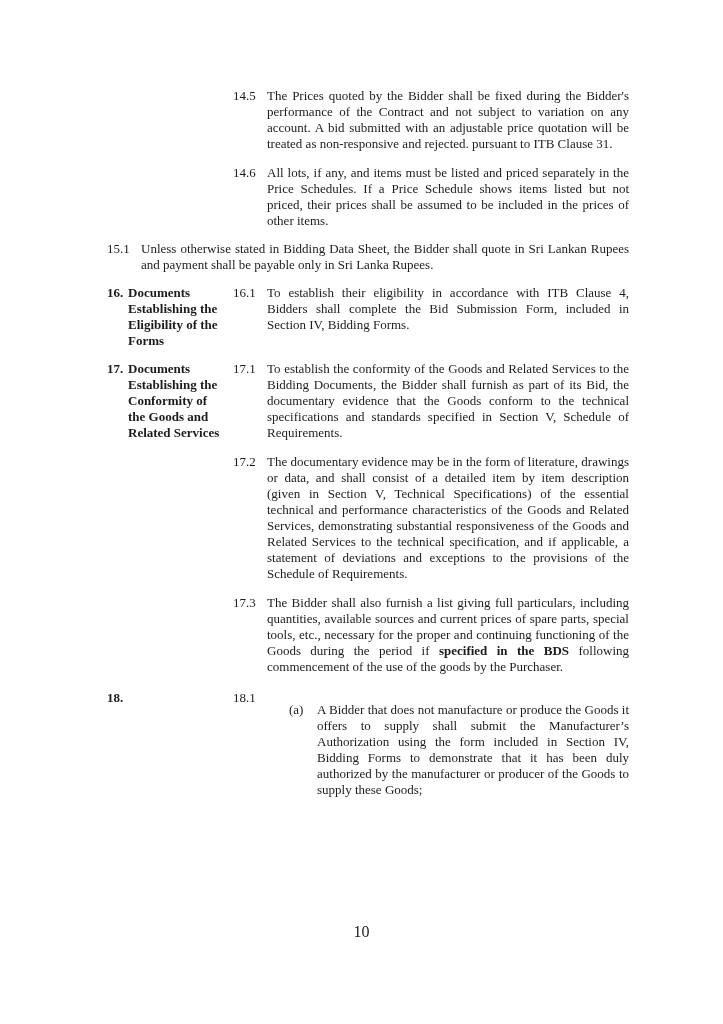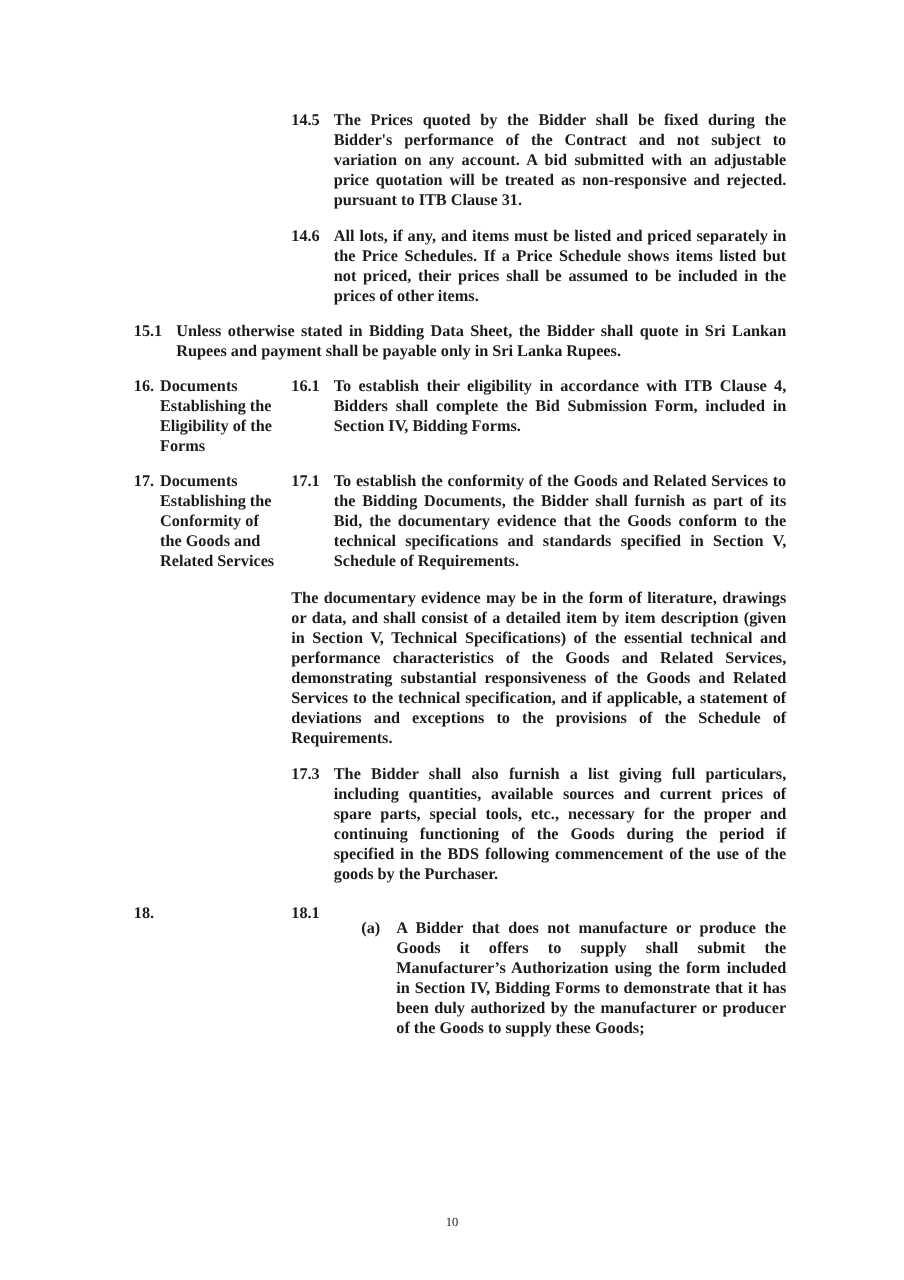--- a/index.html
+++ b/index.html
@@ -15,34 +15,34 @@
   .page { position: relative; width: 723px; height: 1024px; background: #ffffff; }
   .content { position: absolute; top: 88px; left: 107px; width: 522px; }
 
   .section { display: flex; margin-bottom: 12px; }
   .section.extra-gap { margin-top: 15px; }
 
   .heading { width: 126px; flex-shrink: 0; display: flex; font-weight: bold; padding-right: 8px; }
   .heading-num { width: 21px; flex-shrink: 0; }
   .heading-title { flex: 1; }
 
-  .clauses { flex: 1; min-width: 0; font-weight: bold; }
+  .clauses { flex: 1; min-width: 0; }
   .clause { display: flex; margin-bottom: 13px; }
   .clause:last-child { margin-bottom: 0; }
   .clause-num { width: 34px; flex-shrink: 0; }
   .clause-body { flex: 1; min-width: 0; }
   .clause-text { text-align: justify; }
 
   .subitem { display: flex; margin-top: 12px; padding-left: 22px; }
   .subitem-label { width: 28px; flex-shrink: 0; }
   .subitem-text { flex: 1; text-align: justify; }
 
   .page-number {
-    position: absolute; left: 0; right: 0; top: 971px;
-    text-align: center; font-size: 10px; color: #1c1c1c;
+    position: absolute; left: 0; right: 0; top: 924px;
+    text-align: center; font-size: 16px; color: #1c1c1c;
   }
 </style>
 </head>
 <body>
 
 <div class="page">
   <main class="content">
 
     <section class="section">
       <div class="heading">
@@ -97,20 +97,21 @@
         <span class="heading-title">Documents Establishing the Conformity of the Goods and Related Services</span>
       </div>
       <div class="clauses">
         <div class="clause">
           <span class="clause-num">17.1</span>
           <div class="clause-body">
             <p class="clause-text">To establish the conformity of the Goods and Related Services to the Bidding Documents, the Bidder shall furnish as part of its Bid, the documentary evidence that the Goods conform to the technical specifications and standards specified in Section V, Schedule of Requirements.</p>
           </div>
         </div>
         <div class="clause">
+          <span class="clause-num">17.2</span>
           <div class="clause-body">
             <p class="clause-text">The documentary evidence may be in the form of literature, drawings or data, and shall consist of a detailed item by item description (given in Section V, Technical Specifications) of the essential technical and performance characteristics of the Goods and Related Services, demonstrating substantial responsiveness of the Goods and Related Services to the technical specification, and if applicable, a statement of deviations and exceptions to the provisions of the Schedule of Requirements.</p>
           </div>
         </div>
         <div class="clause">
           <span class="clause-num">17.3</span>
           <div class="clause-body">
             <p class="clause-text"><span>The Bidder shall also furnish a list giving full particulars, including quantities, available sources and current prices of spare parts, special tools, etc., necessary for the proper and continuing functioning of the Goods during the period if </span><b>specified in the BDS</b><span> following commencement of the use of the goods by the Purchaser.</span></p>
           </div>
         </div>

